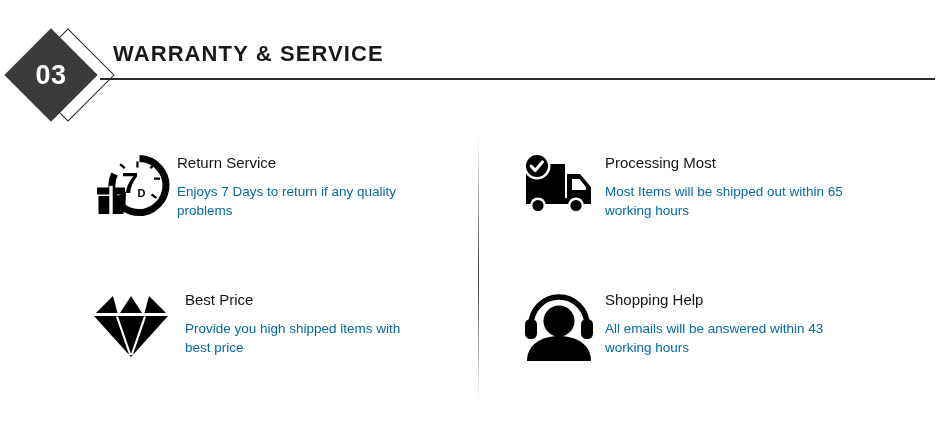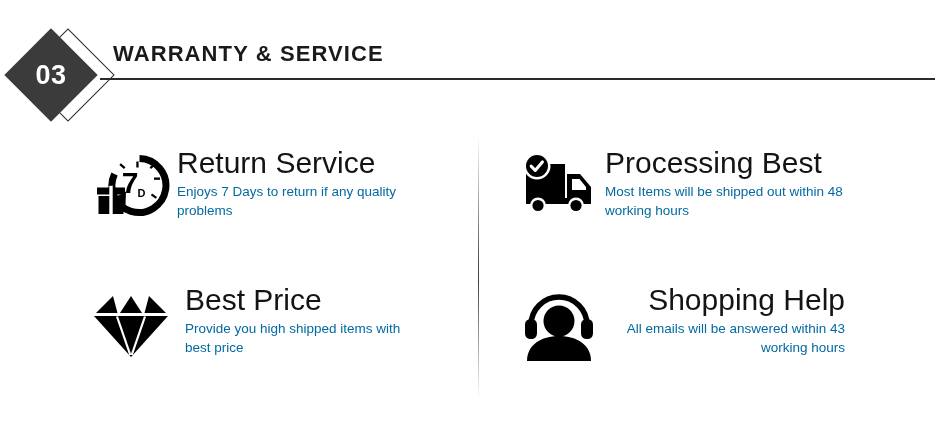--- a/index.html
+++ b/index.html
@@ -135,40 +135,40 @@
     align-items: center;
     justify-content: center;
     padding-top: 4px;
   }
 
   .feature-text {
     padding-top: 0;
   }
 
   .feature-title {
-    font-size: 30px;
+    font-size: 15px;
     font-weight: normal;
     color: #141414;
     line-height: 29px;
     margin: 0 0 5px 0;
     white-space: nowrap;
   }
 
   .feature-desc {
     font-size: 13.5px;
     color: #0369a1;
     line-height: 19px;
     margin: 0;
     max-width: 240px;
   }
 
   .f-tl { left: 85px;  top: 18px;  }
   .f-tr { left: 513px; top: 18px;  }
   .f-bl { left: 85px;  top: 155px; gap: 8px; }
-  .f-br { left: 513px; top: 155px; text-align: right; }
+  .f-br { left: 513px; top: 155px; }
 
   svg { display: block; }
 </style>
 </head>
 <body>
 
 <div class="page">
 
   <div class="section-header">
 
@@ -233,22 +233,22 @@
           <circle cx="20" cy="53.5" r="5.6" fill="#000"></circle>
           <circle cx="58" cy="53.5" r="8" fill="#fff"></circle>
           <circle cx="58" cy="53.5" r="5.6" fill="#000"></circle>
 
           <circle cx="19" cy="14" r="13.5" fill="#fff"></circle>
           <circle cx="19" cy="14" r="11" fill="#000"></circle>
           <path d="M13.2 14.2 l4.0 4.2 l7.2 -8.4" fill="none" stroke="#fff" stroke-width="3.1" stroke-linecap="round" stroke-linejoin="round"></path>
         </svg>
       </div>
       <div class="feature-text">
-        <p class="feature-title">Processing Best</p>
-        <p class="feature-desc">Most Items will be shipped out within 48 working hours</p>
+        <p class="feature-title">Processing Most</p>
+        <p class="feature-desc">Most Items will be shipped out within 65 working hours</p>
       </div>
     </div>
 
     <div class="feature f-bl">
       <div class="feature-icon">
         <svg width="80" height="70" viewBox="0 0 80 70" aria-hidden="true">
 
           <polygon points="5,24 22,7 26.5,24" fill="#000"></polygon>
           <polygon points="29,24 40,7 51,24" fill="#000"></polygon>
           <polygon points="53.5,24 58,7 75,24" fill="#000"></polygon>

